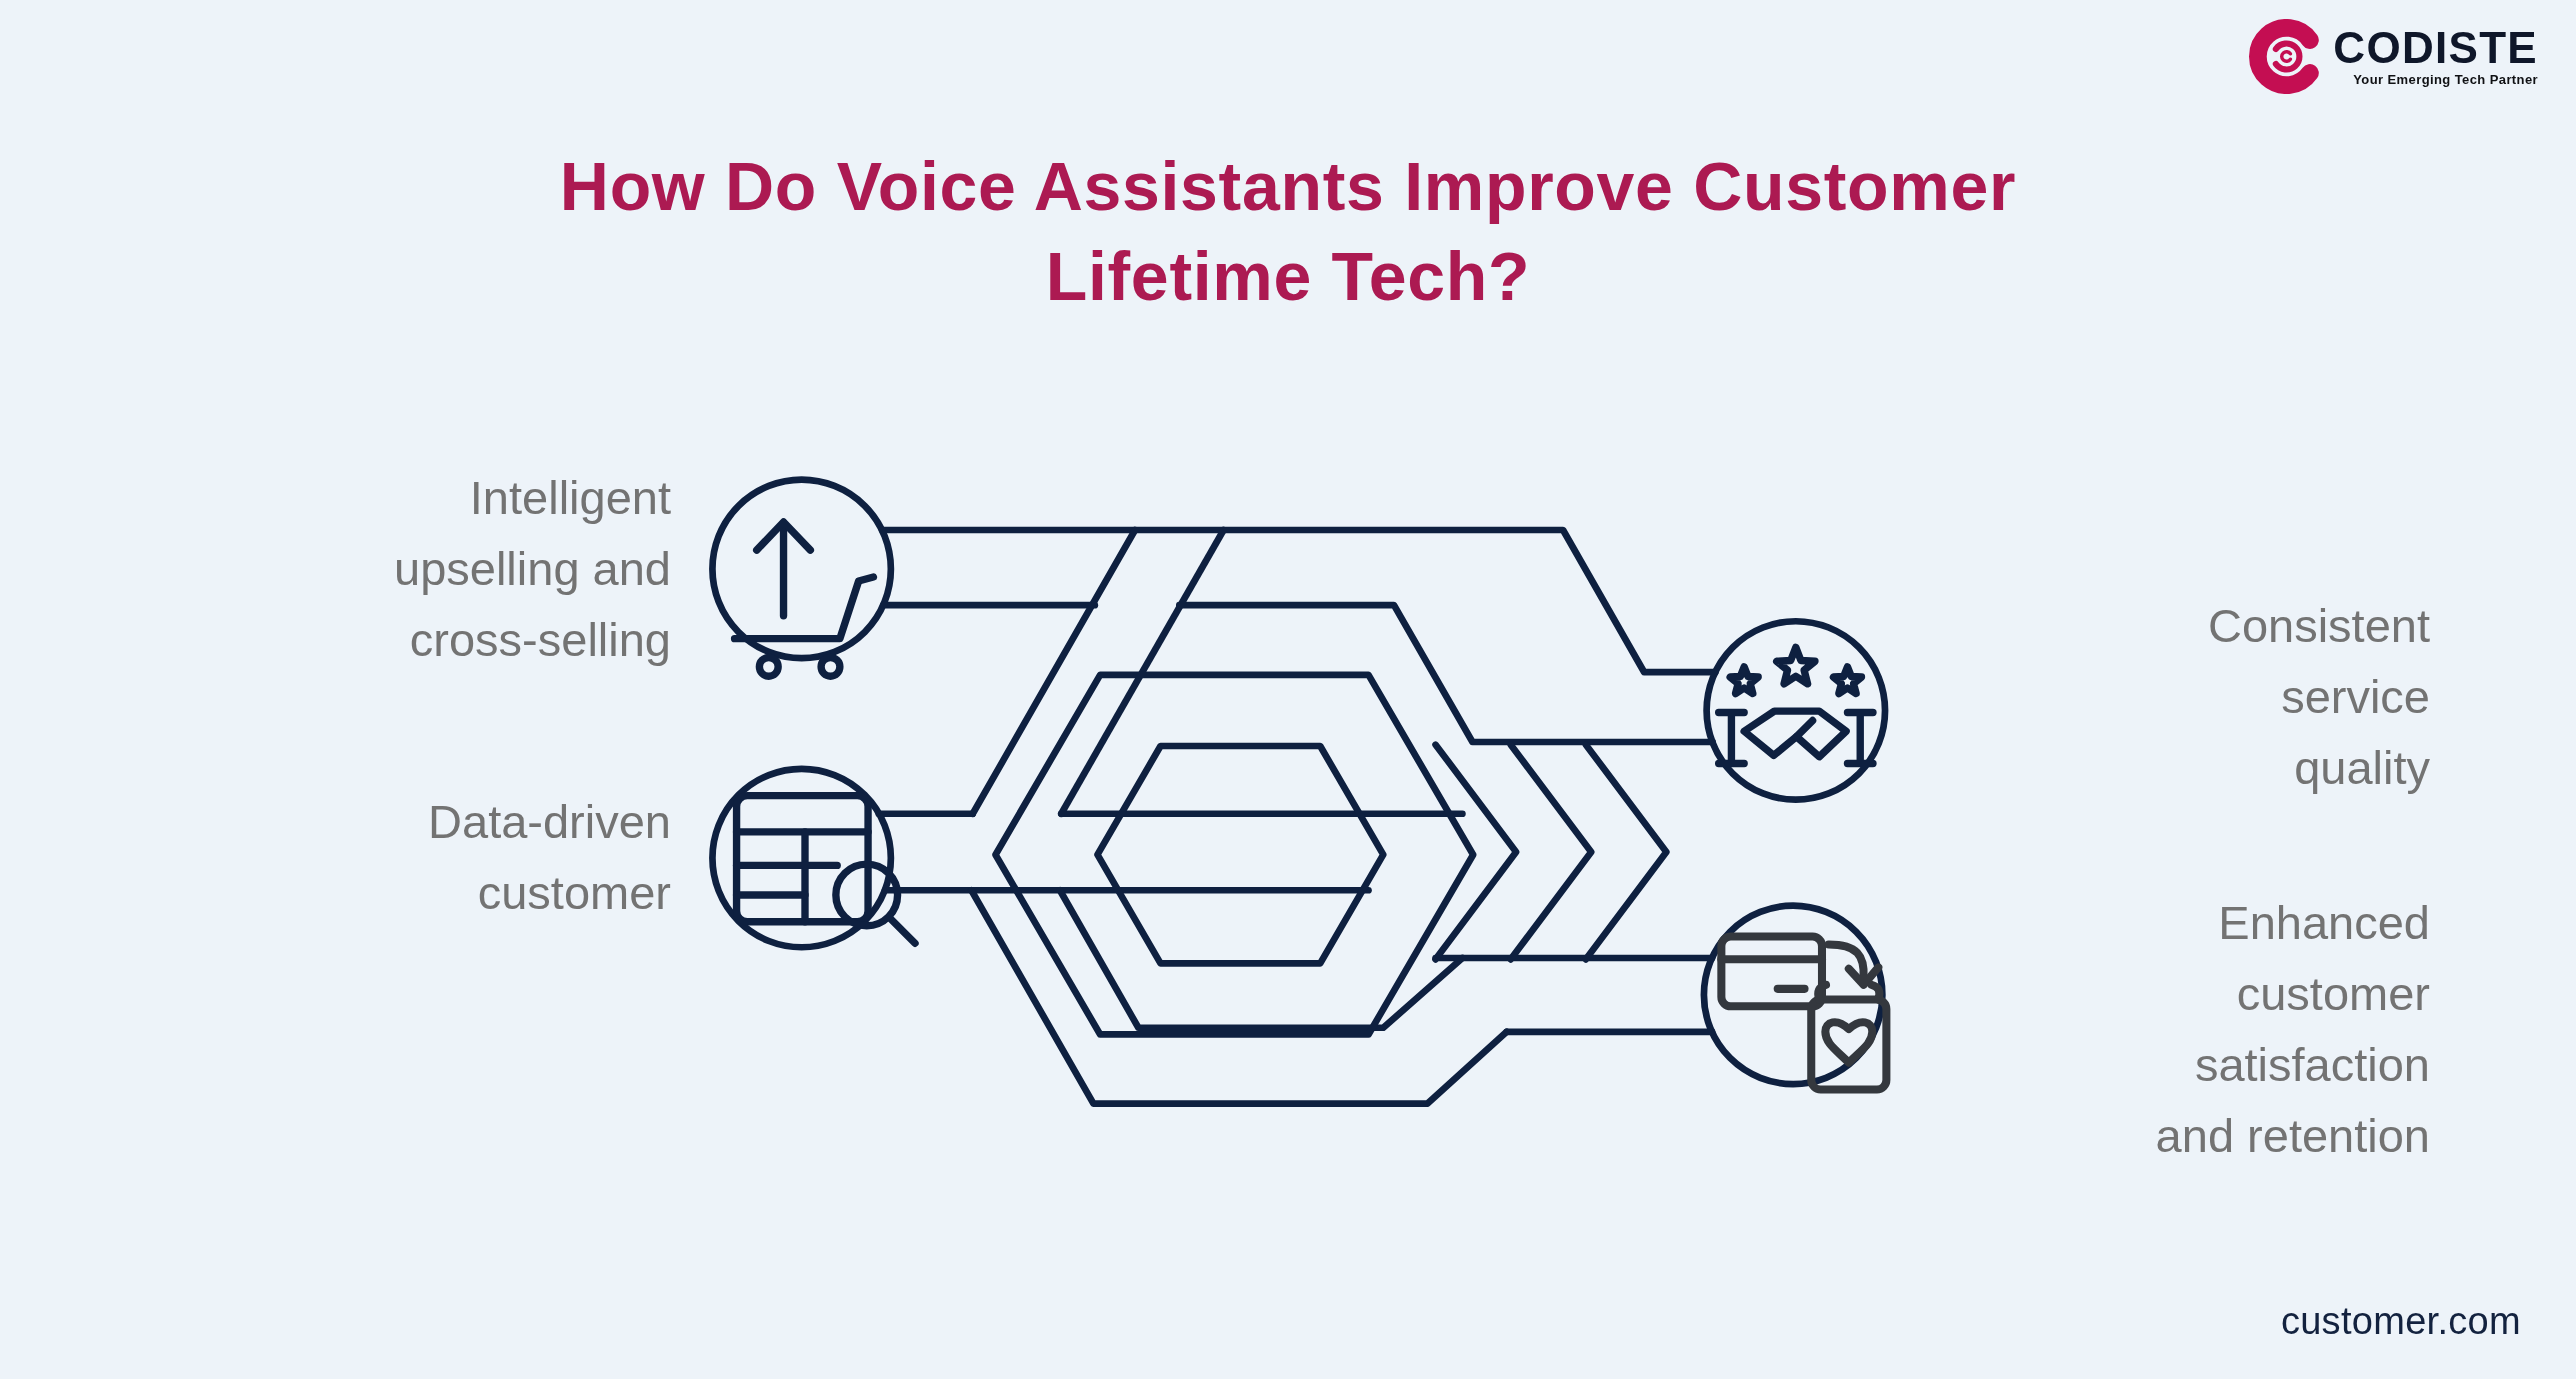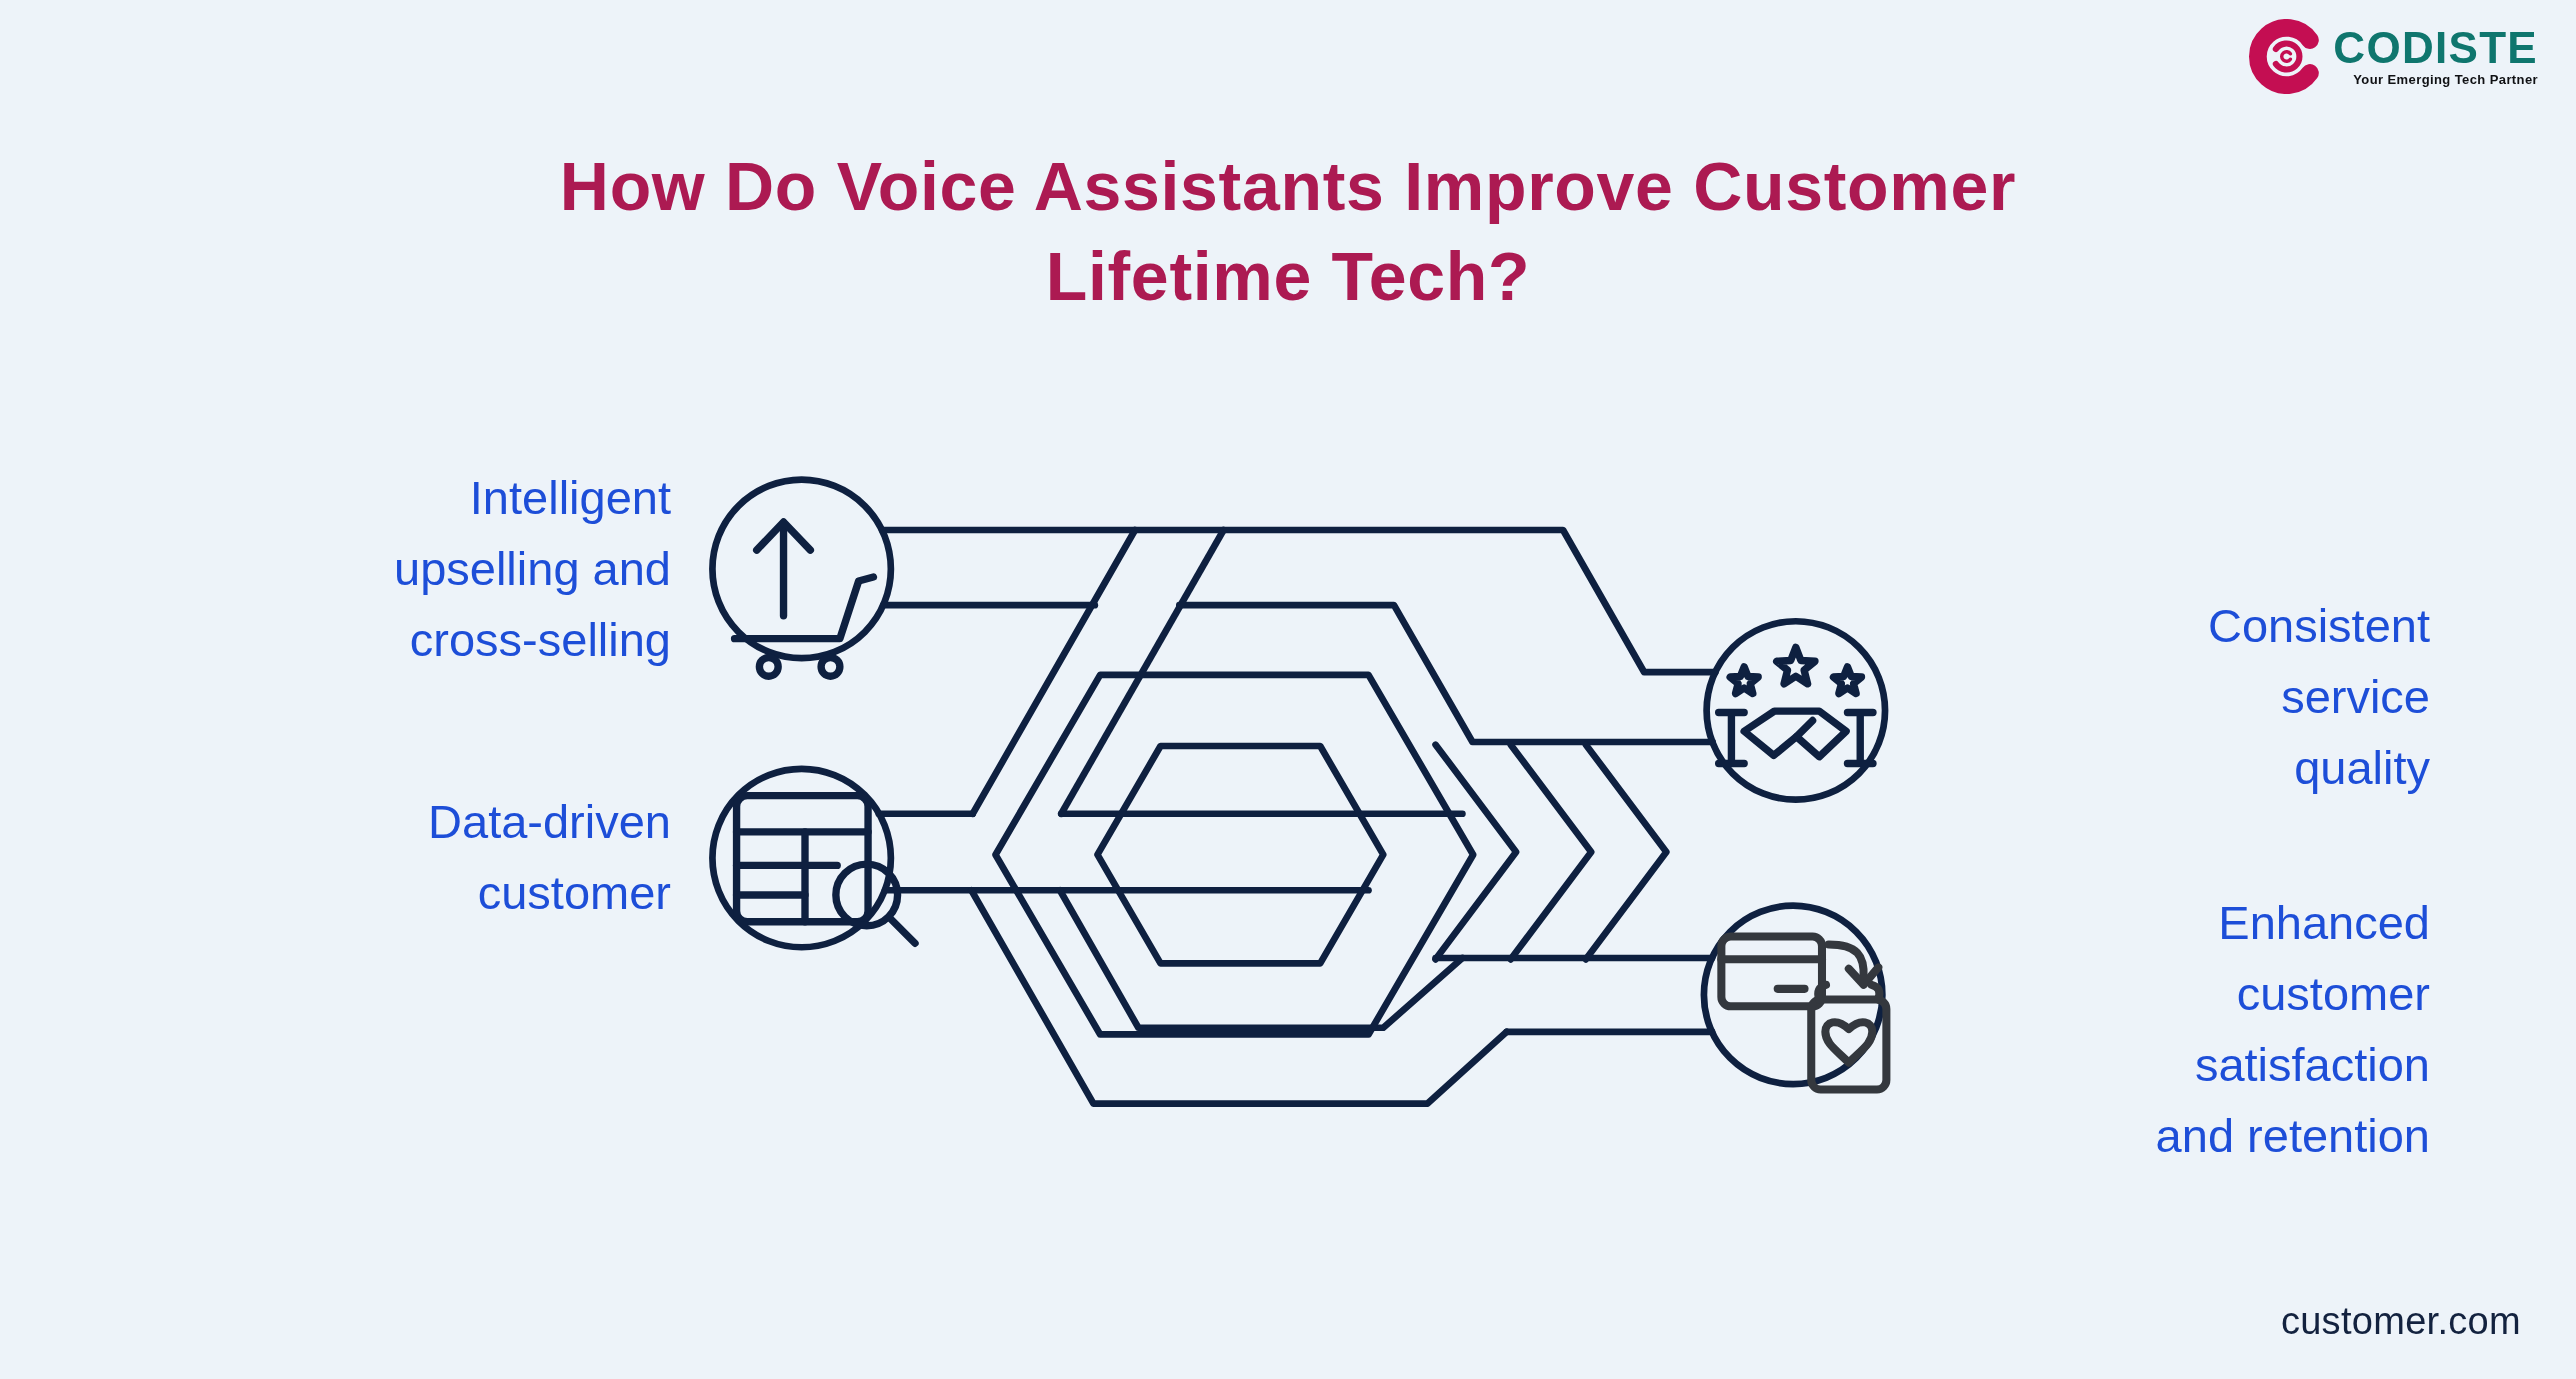--- a/index.html
+++ b/index.html
@@ -12,21 +12,21 @@
   }
   
   .logo{
     position:absolute;top:19px;right:38px;
     display:flex;align-items:center;gap:9.4px;
   }
   .logo-mark{width:75px;height:75px;flex:0 0 auto;}
   .logo-text{display:flex;flex-direction:column;align-items:flex-start;}
   .logo-name{
     font-size:44px;font-weight:800;letter-spacing:1.3px;
-    color:#0f766e;line-height:1;
+    color:#0f172a;line-height:1;
   }
   .logo-tagline{
     font-size:13px;font-weight:700;letter-spacing:0.4px;
     color:#101114;margin-top:2.7px;align-self:flex-end;
   }
   
   .title{
     position:absolute;top:142px;left:0;width:100%;
     text-align:center;margin:0;
     color:#AC1A52;font-weight:800;
@@ -34,21 +34,21 @@
   }
   .title span{display:block;}
   
   .diagram{position:absolute;left:0;top:0;width:2576px;height:1380px;}
   .ln{stroke:#0E2040;stroke-width:10;fill:none;stroke-linecap:round;stroke-linejoin:round;}
   .ic{stroke:#0E2040;stroke-width:11;fill:none;stroke-linecap:round;stroke-linejoin:round;}
   .icd{stroke:#34383E;stroke-width:12;fill:none;stroke-linecap:round;stroke-linejoin:round;}
   
   .label{
     position:absolute;
-    color:#1d4ed8;
+    color:#737373;
     font-size:47px;line-height:71px;font-weight:400;
     white-space:pre-line;
   }
   .label.left{text-align:right;width:443px;}
   .label.right{text-align:right;width:510px;}
   #label-upselling{top:462px;left:228px;}
   #label-insights{top:786px;left:228px;}
   #label-service{top:590px;left:1920px;}
   #label-satisfaction{top:887px;left:1920px;}
   

